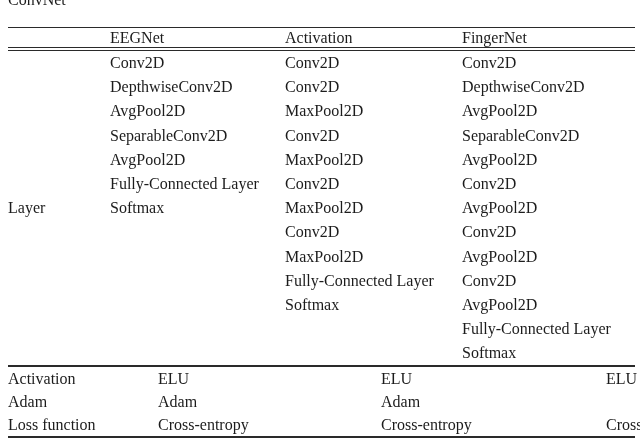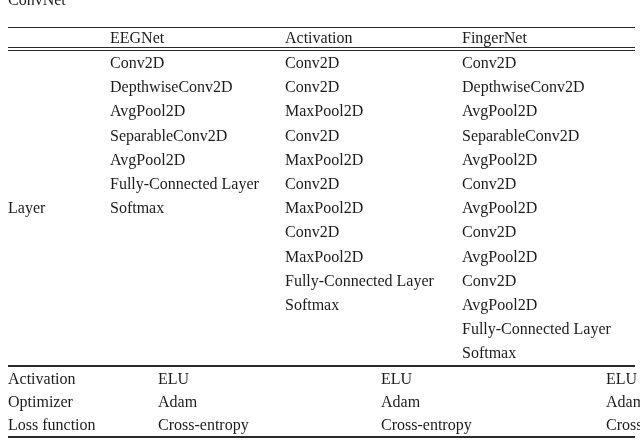--- a/index.html
+++ b/index.html
@@ -165,21 +165,20 @@
   <div class="rule thick"></div>
 
   <div id="spec-rows">
       <div class="grid-row spec-row">
         <div class="cell">Activation</div>
         <div class="cell">ELU</div>
         <div class="cell">ELU</div>
         <div class="cell">ELU</div>
       </div>
       <div class="grid-row spec-row">
-        <div class="cell">Optimizer</div>
         <div class="cell">Adam</div>
         <div class="cell">Adam</div>
         <div class="cell">Adam</div>
       </div>
       <div class="grid-row spec-row">
         <div class="cell">Loss function</div>
         <div class="cell">Cross-entropy</div>
         <div class="cell">Cross-entropy</div>
         <div class="cell">Cross-entropy</div>
       </div>

